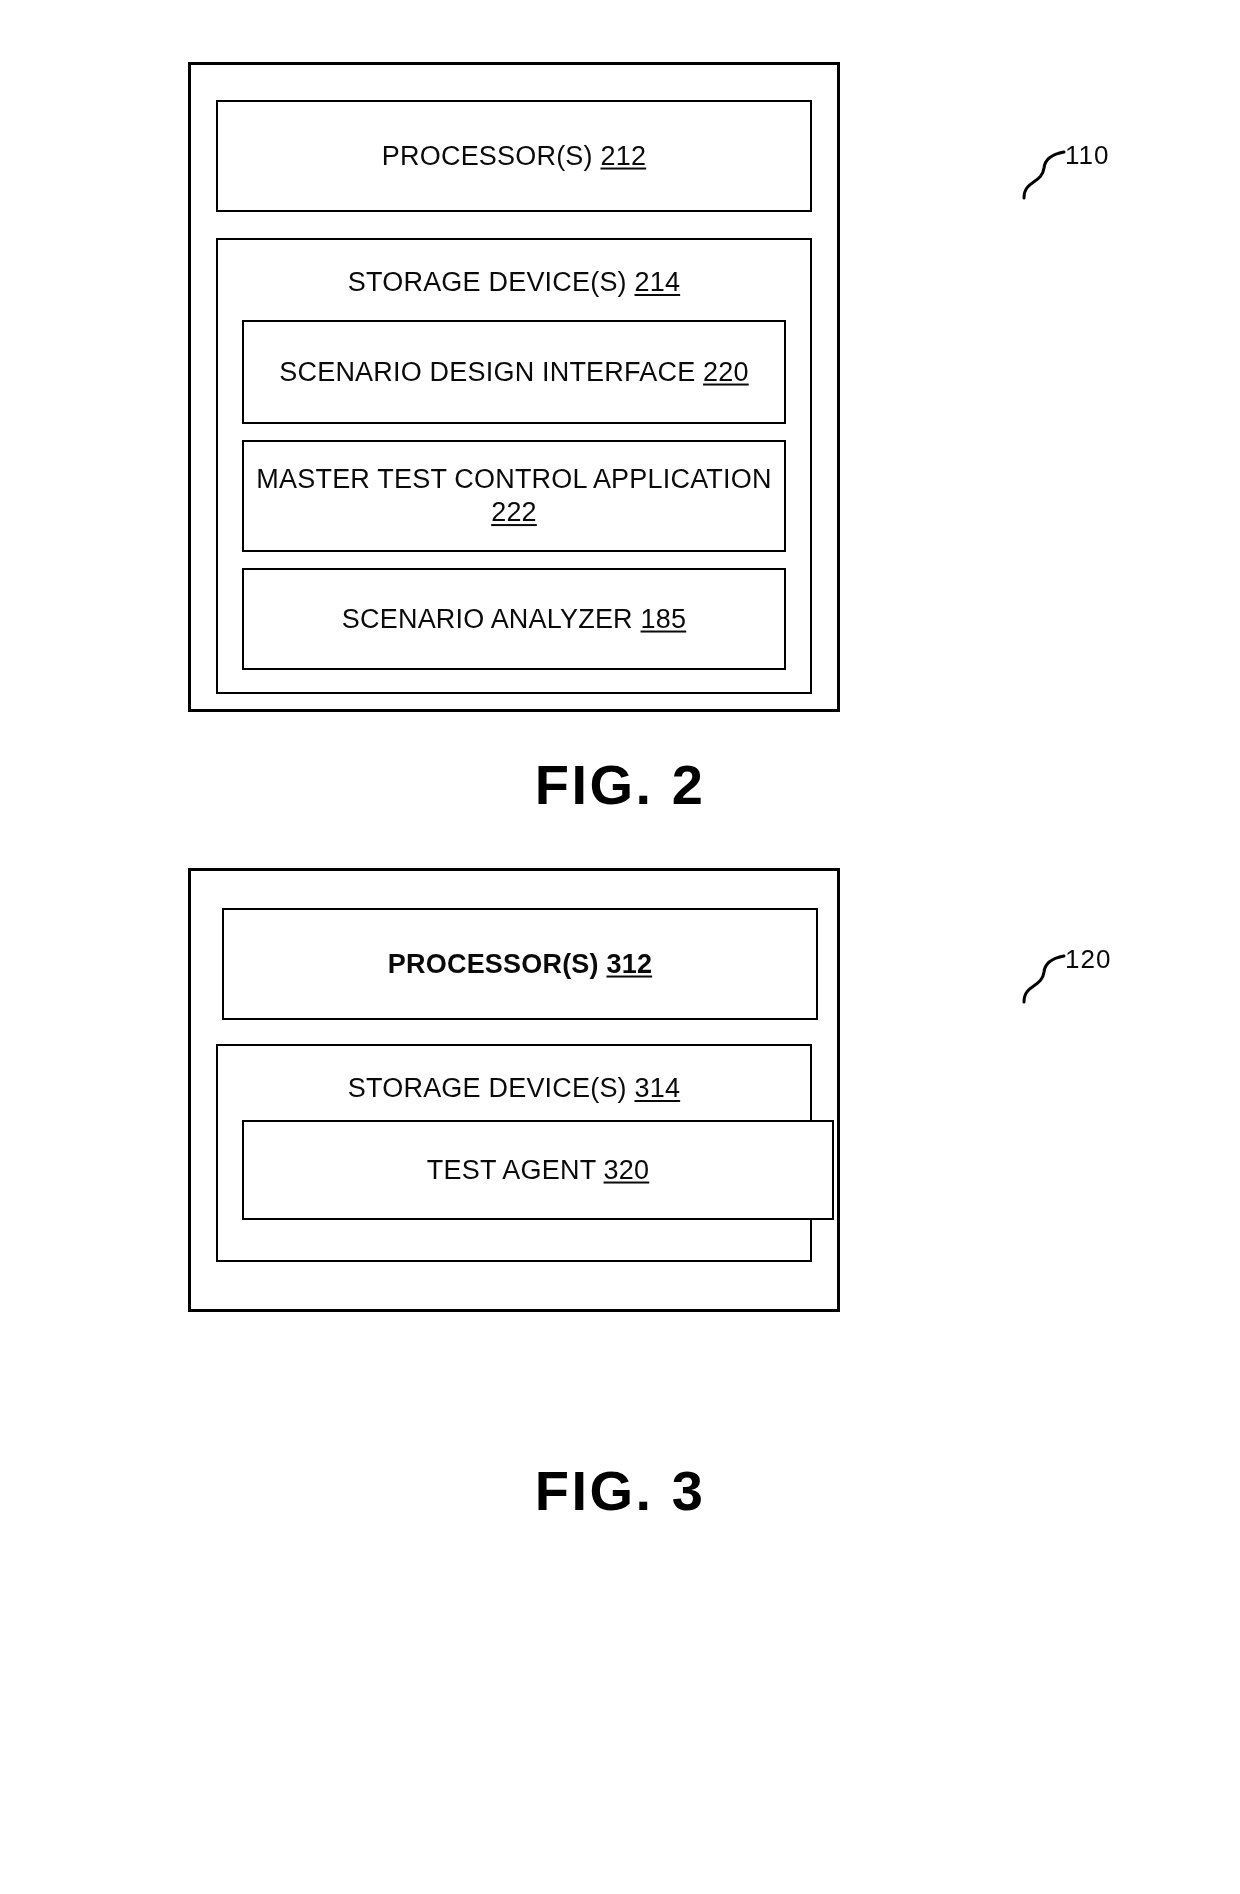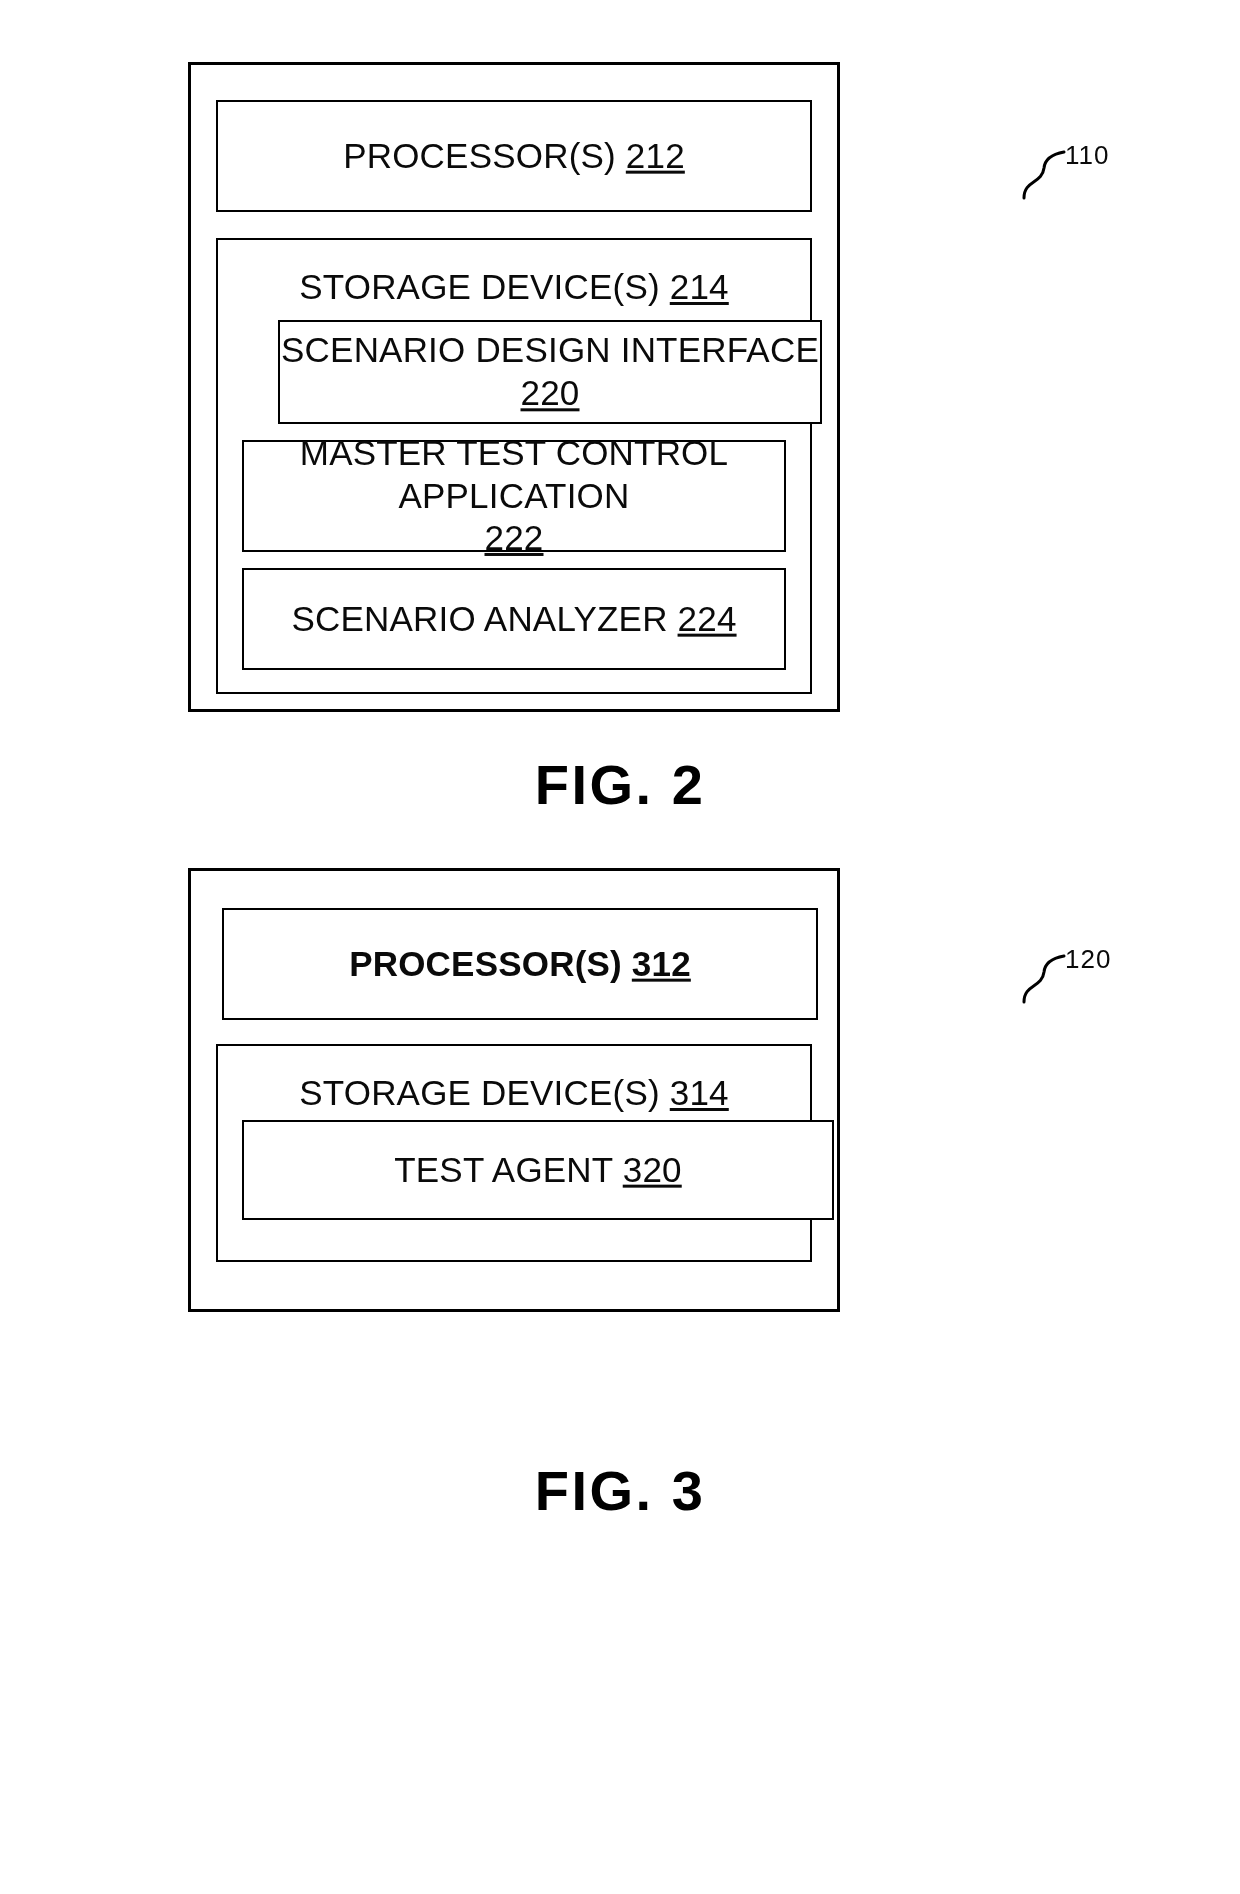--- a/index.html
+++ b/index.html
@@ -30,21 +30,21 @@
   }
   .outer-box { border-width: 3px; }
   .inner-box { border-width: 2px; }
   .leaf-box  { border-width: 2px; }
 
   .box-label {
     position: absolute;
     left: 0;
     right: 0;
     text-align: center;
-    font-size: 35px;
+    font-size: 27px;
     letter-spacing: 0.2px;
     line-height: 1.22;
     white-space: pre-line;
     color: #0a0a0a;
   }
   .label-center {
     top: 50%;
     transform: translateY(-50%);
   }
   .label-top {
@@ -75,21 +75,21 @@
     font-size: 56px;
     font-weight: bold;
     letter-spacing: 2.5px;
     color: #000;
   }
 
   
   #fig2-outer { left: 188px;  top: 62px;   width: 652px; height: 650px; }
   #fig2-processor { left: 216px; top: 100px; width: 596px; height: 112px; }
   #fig2-storage   { left: 216px; top: 238px; width: 596px; height: 456px; }
-  #fig2-sdi       { left: 242px; top: 320px; width: 544px; height: 104px; margin-left: 36px; }
+  #fig2-sdi       { left: 242px; top: 320px; width: 544px; height: 104px; }
   #fig2-mtc       { left: 242px; top: 440px; width: 544px; height: 112px; }
   #fig2-analyzer  { left: 242px; top: 568px; width: 544px; height: 102px; }
   #fig2-caption   { top: 752px; }
 
   
   #fig3-outer { left: 188px;  top: 868px;  width: 652px; height: 444px; }
   #fig3-processor { left: 222px; top: 908px; width: 596px; height: 112px; font-weight: bold; }
   #fig3-storage   { left: 216px; top: 1044px; width: 596px; height: 218px; }
   #fig3-agent     { left: 242px; top: 1120px; width: 592px; height: 100px; }
   #fig3-caption   { top: 1458px; }
@@ -118,21 +118,21 @@
 
   <div class="box leaf-box" id="fig2-sdi">
     <div class="box-label label-center"><span>SCENARIO DESIGN INTERFACE</span> <span class="u">220</span></div>
   </div>
 
   <div class="box leaf-box" id="fig2-mtc">
     <div class="box-label label-center"><span>MASTER TEST CONTROL APPLICATION</span><br><span class="u">222</span></div>
   </div>
 
   <div class="box leaf-box" id="fig2-analyzer">
-    <div class="box-label label-center"><span>SCENARIO ANALYZER</span> <span class="u">224</span></div>
+    <div class="box-label label-center"><span>SCENARIO ANALYZER</span> <span class="u">185</span></div>
   </div>
 
   <svg class="leader" id="leader-110" viewBox="0 0 46 60" xmlns="http://www.w3.org/2000/svg">
     <path d="M 4 58 C 4 40, 22 44, 24 28 C 25 18, 33 14, 44 12" fill="none" stroke="#000" stroke-width="3" stroke-linecap="round"></path>
   </svg>
   <div class="callout" id="callout-110">110</div>
 
   <div class="fig-caption" id="fig2-caption">FIG. 2</div>
 
   <div class="box outer-box" id="fig3-outer">

